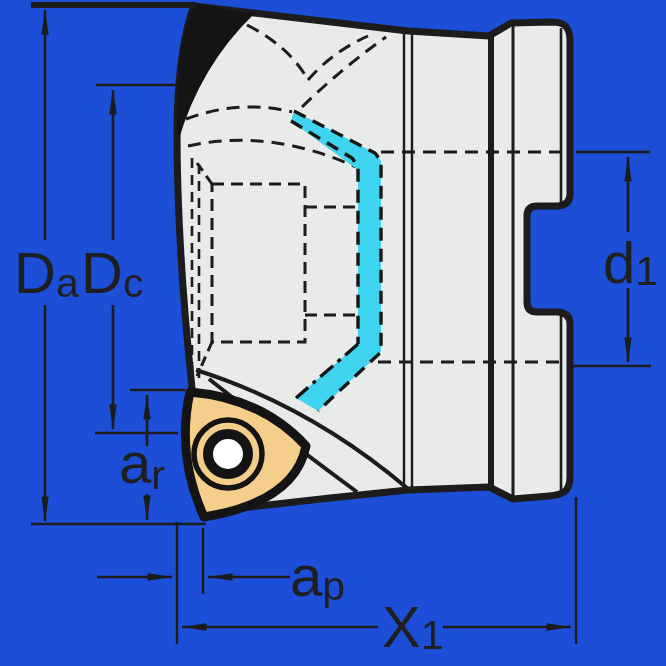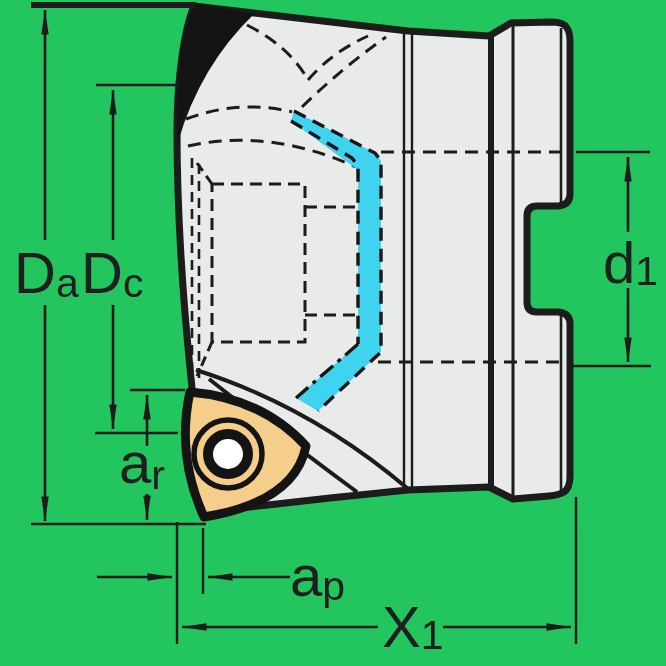--- a/index.html
+++ b/index.html
@@ -1,16 +1,16 @@
 <!DOCTYPE html>
 <html><head>
 <meta charset="utf-8">
 <style>
   html,body{margin:0;padding:0;background:#ffffff;}
-  .stage{position:relative;width:666px;height:666px;background:#22c55e;overflow:hidden;
+  .stage{position:relative;width:666px;height:666px;background:#1d4ed8;overflow:hidden;
          font-family:"Liberation Sans", sans-serif;}
   svg{display:block;}
   text{fill:#1f1f1f;font-family:"Liberation Sans", sans-serif;}
   .lbl-main{font-size:58px;}
   .lbl-sub{font-size:41px;}
 </style>
 </head>
 <body>
 
 <div class="stage">

